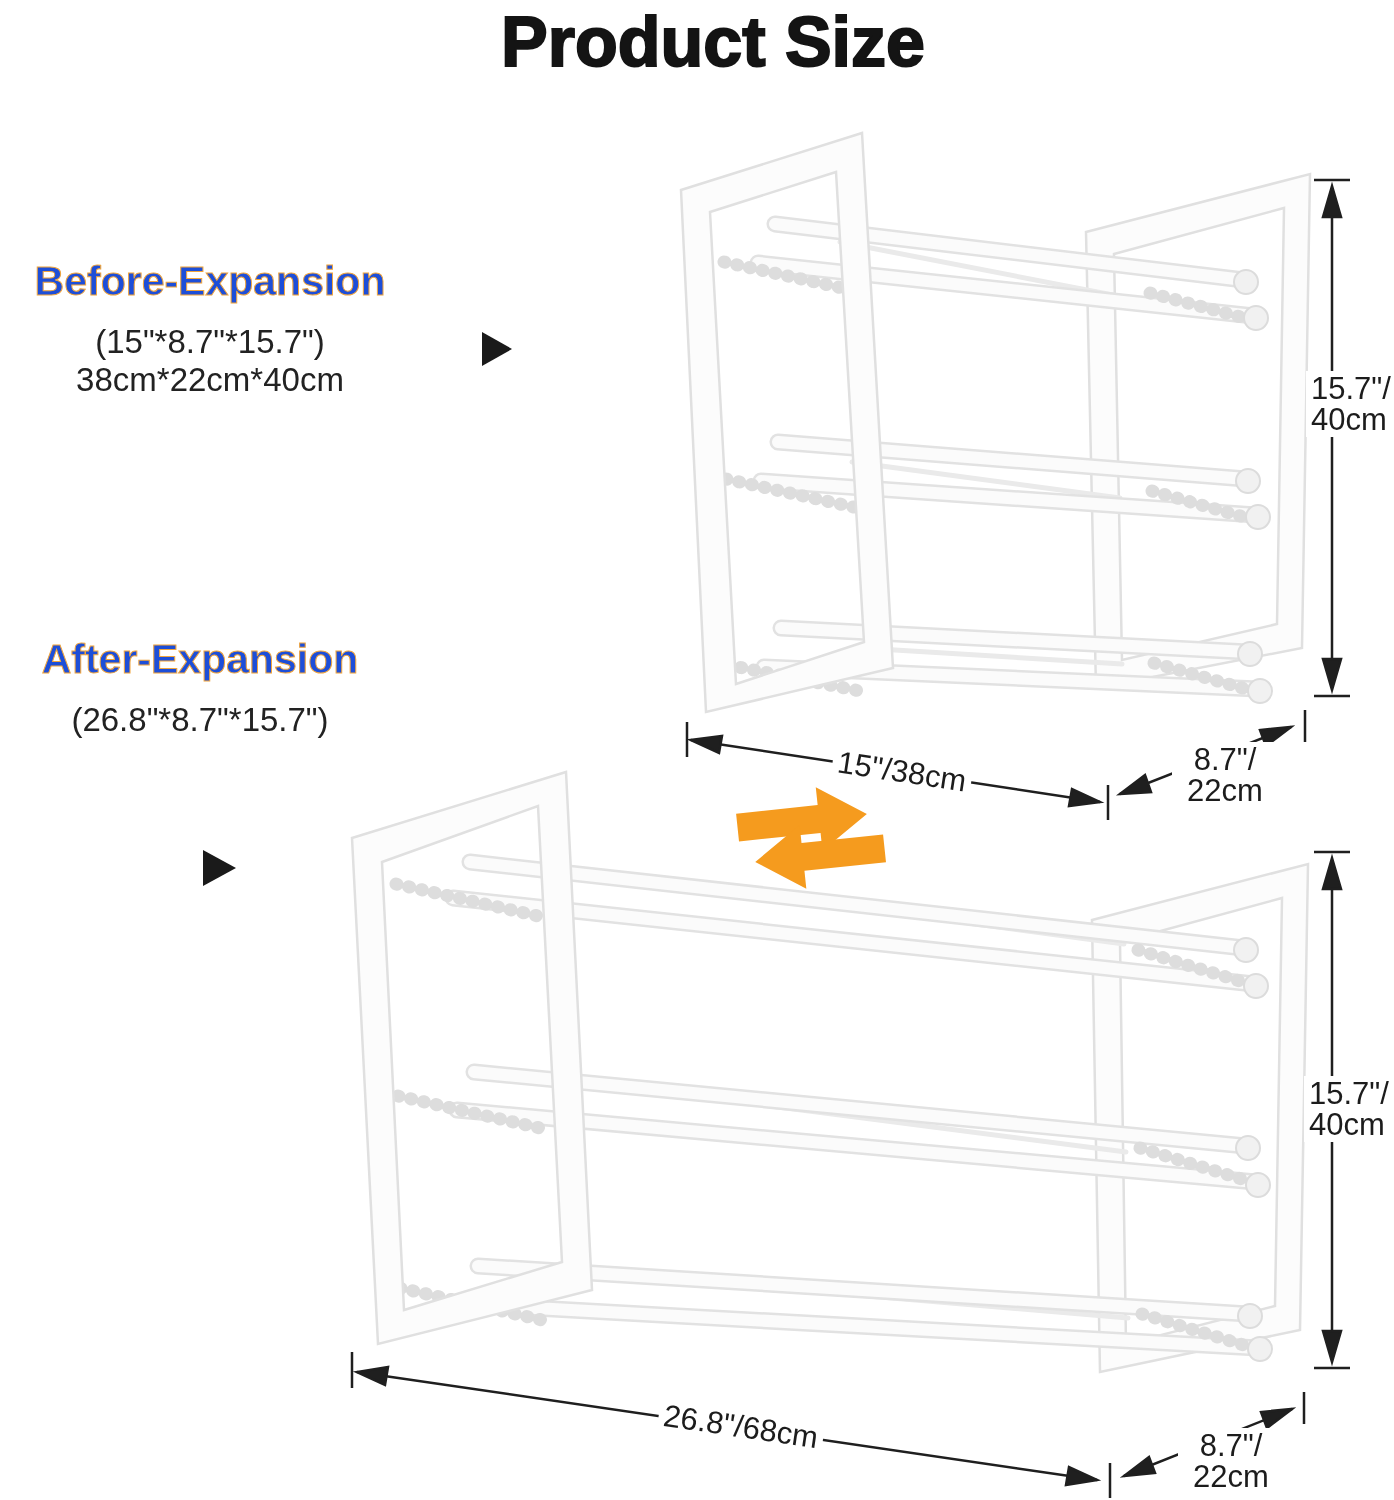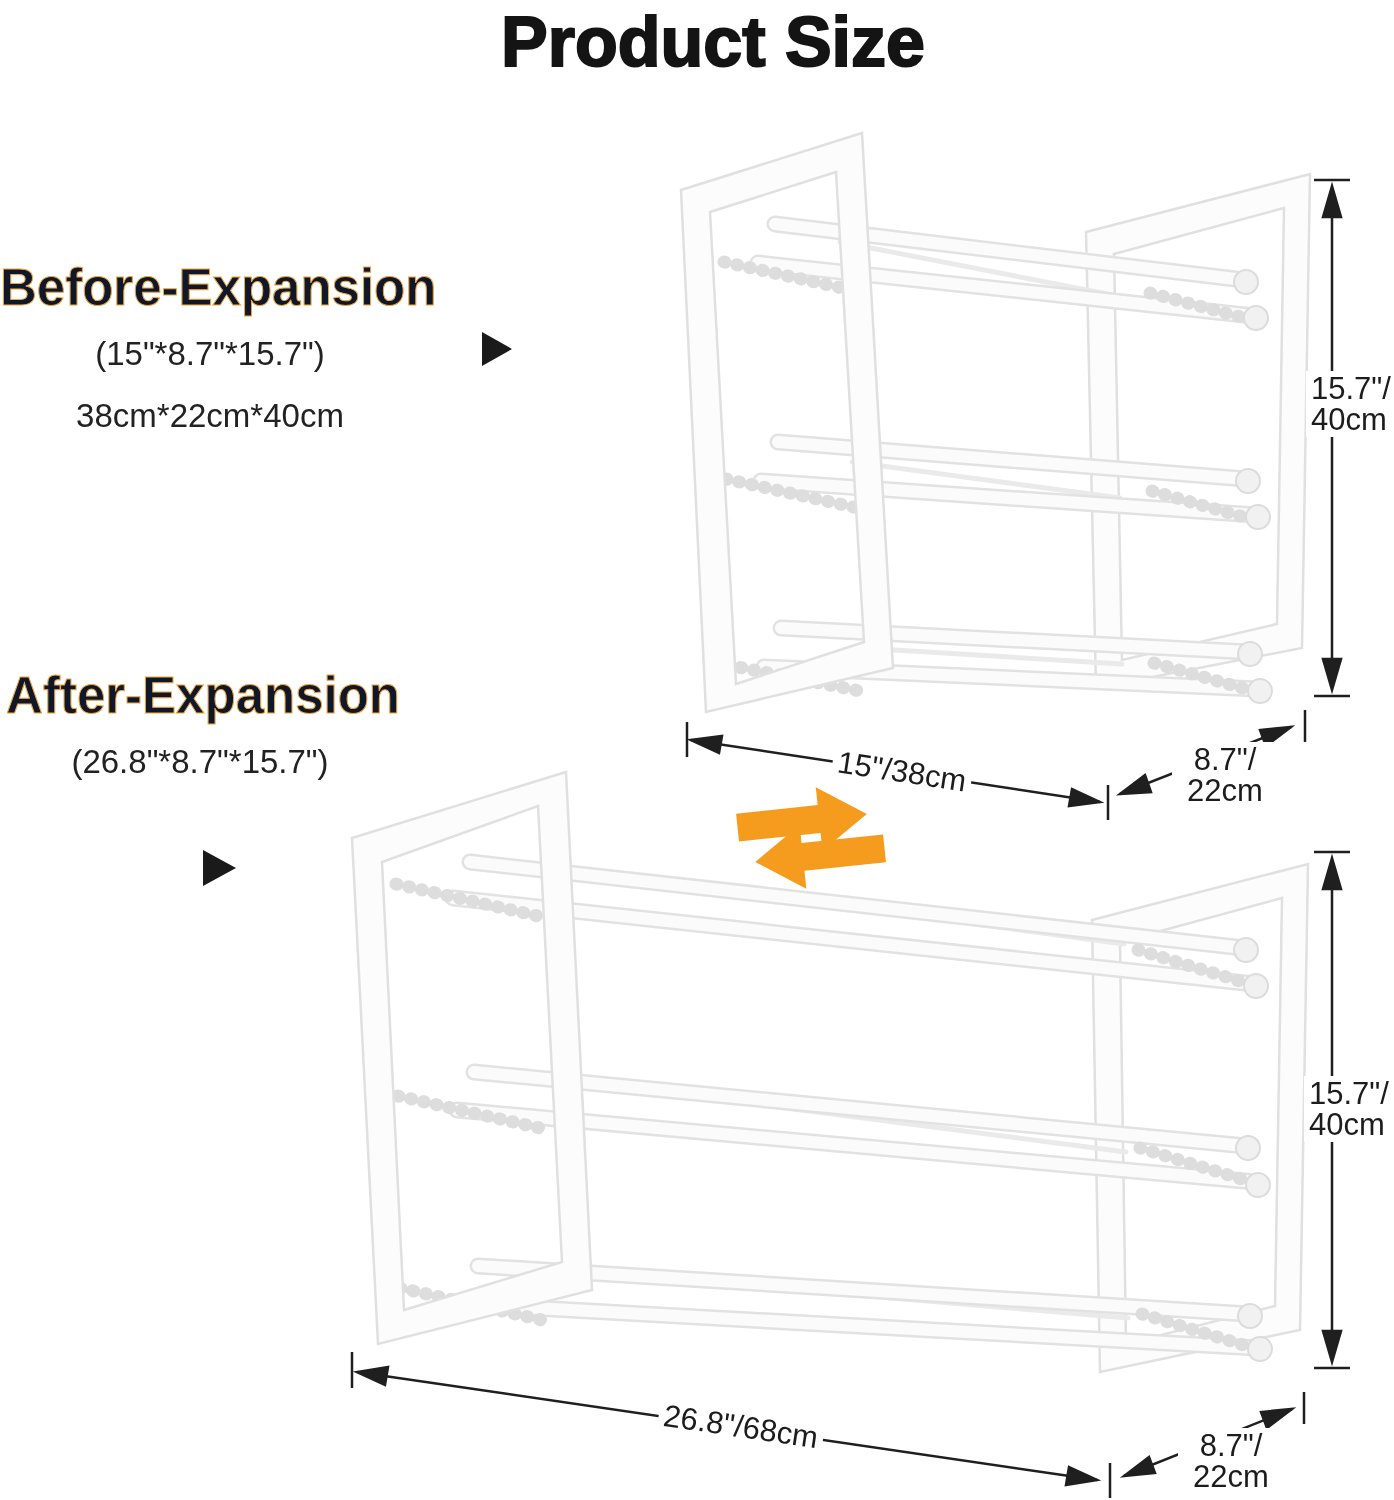--- a/index.html
+++ b/index.html
@@ -8,29 +8,28 @@
     font-family:"Liberation Sans", sans-serif;color:#1c1c1c;overflow:hidden;
   }
   svg.layer{position:absolute;left:0;top:0;}
   .page-title{
     position:absolute;left:0;top:2px;width:100%;text-align:center;
     font-size:70px;font-weight:bold;color:#141414;letter-spacing:0px;margin-left:16px;
     -webkit-text-stroke:2px #141414;
   }
   .block{position:absolute;text-align:center;}
   .block .heading{
-    font-size:51px;font-weight:bold;color:#0f172a;-webkit-text-stroke:1px #F0A53E;
+    font-size:41px;font-weight:bold;color:#1d4ed8;-webkit-text-stroke:1px #F0A53E;
     white-space:nowrap;
-    text-align:right;
   }
   .block .dims{font-size:33px;color:#222222;white-space:nowrap;}
   .before-block{left:0;top:258px;width:420px;}
-  .after-block{left:0;top:666px;width:400px;}
+  .after-block{left:0;top:636px;width:400px;}
   .dims.inch{margin-top:18px;}
-  .dims.cm{margin-top:24px;}
+  .dims.cm{margin-top:0;}
   .dim-label{
     position:absolute;background:#ffffff;color:#1c1c1c;
     font-size:31px;line-height:31px;white-space:nowrap;padding:2px 5px;
   }
   .dim-label.center{text-align:center;}
   .rot{transform-origin:center center;}
 </style>
 </head>
 <body>
 

